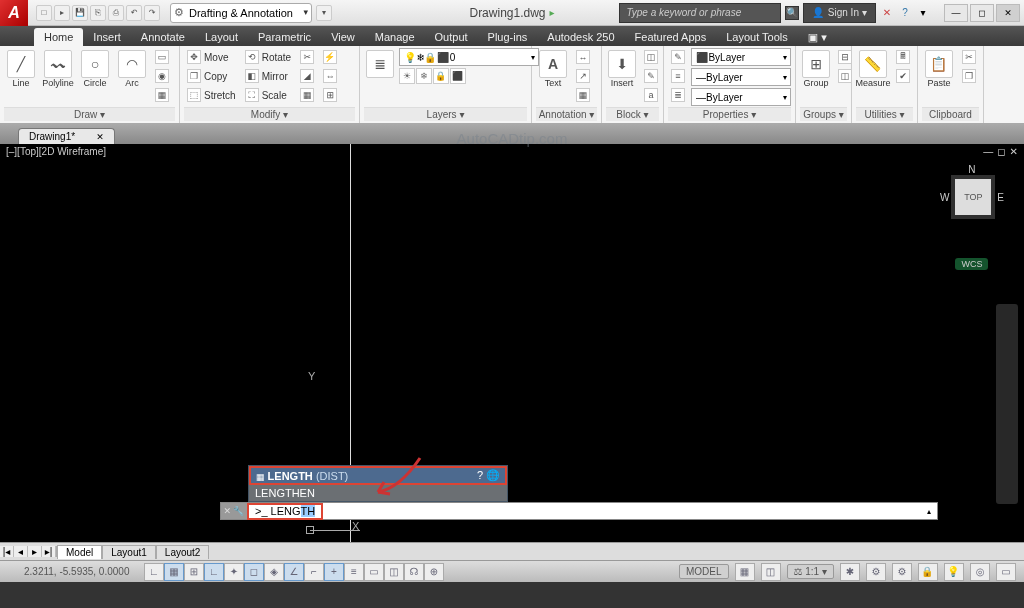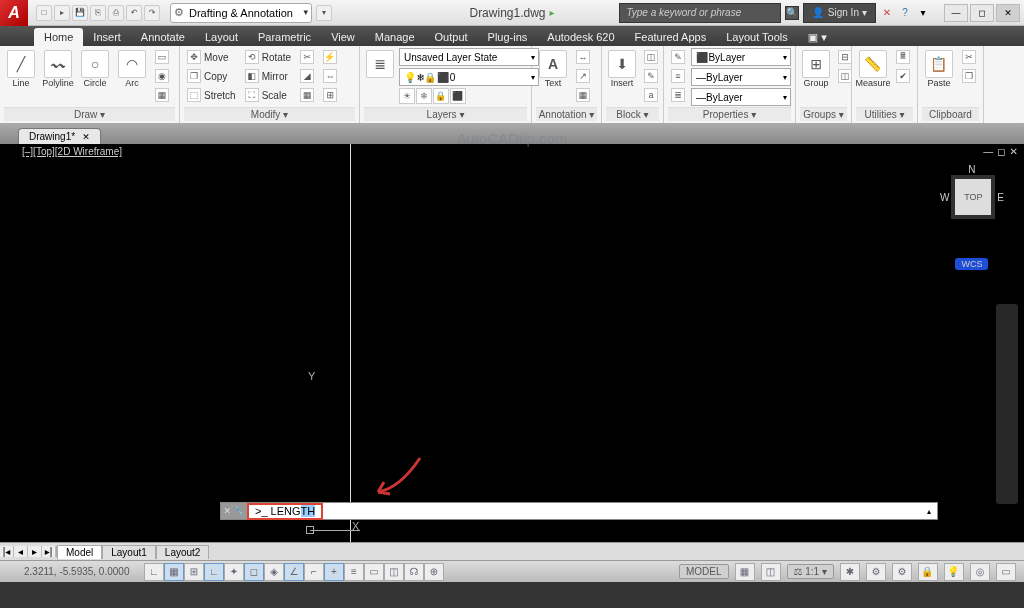--- a/index.html
+++ b/index.html
@@ -40,40 +40,40 @@
 .small-btn { display:flex; align-items:center; gap:3px; height:18px; padding:0 3px; font-size:10px; color:#333; cursor:pointer;}
 .small-btn .ico { width:14px; height:14px; border:1px solid #ccc; background:#fff; display:flex;align-items:center;justify-content:center; font-size:9px; color:#555;}
 .combo { height:18px; background:white; border:1px solid #aaa; font-size:10px; padding:0 14px 0 4px; display:flex; align-items:center; min-width:140px; position:relative;}
 .combo:after { content:"▾"; position:absolute; right:3px; font-size:8px;}
 .vstack { display:flex; flex-direction:column; gap:2px;}
 .iconbar { display:flex; gap:1px;}
 .iconbar .ico { width:16px; height:16px; border:1px solid #ccc; background:#fff; font-size:9px; display:flex;align-items:center;justify-content:center; color:#666;}
 
 
 .file-tabs { height:20px; background: linear-gradient(#aaa,#888); display:flex; align-items:end; padding-left:18px;}
-.file-tab { background:#e8e8e8; padding:2px 10px; font-size:10px; border-radius:4px 4px 0 0; border:1px solid #777; border-bottom:none; display:flex; align-items:center; gap:7px;}
+.file-tab { background:#e8e8e8; padding:2px 10px; font-size:10px; border-radius:4px 4px 0 0; border:1px solid #777; border-bottom:none; display:flex; align-items:center; gap:21px;}
 
 
 .canvas { height: 398px; background:#000; position:relative;}
-.vp-label { position:absolute; top:2px; left:22px; color:#ccc; font-size:10px;text-decoration:underline;}
+.vp-label { position:absolute; top:2px; left:6px; color:#ccc; font-size:10px;}
 .vp-ctrl { position:absolute; top:2px; right:6px; display:flex; gap:4px;}
 .vp-ctrl span { color:#ccc; font-size:10px; cursor:pointer;}
 .crosshair-v { position:absolute; left:350px; top:0; width:1px; height:398px; background:#ddd;}
 .ucs { position:absolute; left:300px; top:386px;}
 .ucs-yl { position:absolute; left:8px; top:-160px; color:#aaa; font-size:11px;}
 .ucs-x { position:absolute; left:10px; top:0; width:50px; height:1px; background:#aaa;}
 .ucs-xl { position:absolute; left:52px; top:-10px; color:#aaa; font-size:11px;}
 .ucs-box { position:absolute; left:6px; top:-4px; width:8px; height:8px; border:1px solid #aaa;}
 .watermark { position:absolute; top:-14px; left:50%; transform:translateX(-50%); color:rgba(120,130,140,.5); font-size:15px; pointer-events:none;}
 
 
 .viewcube { position:absolute; top:20px; right:20px; text-align:center;}
 .viewcube .face { width:36px; height:36px; background:#ddd; display:flex;align-items:center;justify-content:center; font-size:9px; color:#555; margin:4px auto; box-shadow:0 0 0 4px rgba(120,120,120,.4);}
 .viewcube .dir { color:#ccc; font-size:10px;}
-.viewcube .wcs { background:#1d4ed8; color:#ccc; font-size:9px; padding:1px 6px; border-radius:3px; display:inline-block; margin-top:28px;}
+.viewcube .wcs { background:#14532d; color:#ccc; font-size:9px; padding:1px 6px; border-radius:3px; display:inline-block; margin-top:28px;}
 .navbar { position:absolute; right:6px; top:160px; width:22px; height:200px; background:rgba(80,80,80,.5); border-radius:3px;}
 
 
 .cmd-area { position:absolute; left:248px; bottom:40px;}
 .suggest { width:260px; background:#7a96b8; border:1px solid #456;}
 .suggest-row { padding:2px 6px; font-size:11px; color:#fff; display:flex; justify-content:space-between; align-items:center;}
 .suggest-row.sel { background:#4d6a8f; border:2px solid #d43; padding:1px 5px;}
 .suggest-row.sel .alias { color:#cde;}
 .cmd-input-bar { position:absolute; left:220px; bottom:22px; right:86px; height:18px; background:#fff; border:1px solid #888; display:flex; align-items:center; font-size:11px;}
 .cmd-input-bar .handle { width:26px; background:#999; height:100%; display:flex;align-items:center;justify-content:center; gap:2px;}
@@ -142,21 +142,21 @@
 <div class="menu-tabs">
   <div class="menu-tab active">Home</div>
   <div class="menu-tab">Insert</div>
   <div class="menu-tab">Annotate</div>
   <div class="menu-tab">Layout</div>
   <div class="menu-tab">Parametric</div>
   <div class="menu-tab">View</div>
   <div class="menu-tab">Manage</div>
   <div class="menu-tab">Output</div>
   <div class="menu-tab">Plug-ins</div>
-  <div class="menu-tab">Autodesk 620</div>
+  <div class="menu-tab">Autodesk 250</div>
   <div class="menu-tab">Featured Apps</div>
   <div class="menu-tab">Layout Tools</div>
   <div class="menu-tab">▣ ▾</div>
 </div>
 
 <div class="ribbon">
   <div class="panel" style="width:180px">
     <div class="panel-body">
       <div class="big-btn">
           <div class="ico">╱</div>
@@ -244,23 +244,20 @@
     </div>
     <div class="panel-title">Modify ▾</div>
   </div>
 
   <div class="panel" style="width:172px">
     <div class="panel-body">
       <div class="big-btn">
           <div class="ico">≣</div>
         </div>
       <div class="vstack" style="flex:1">
-        <div class="combo">
-            <span>Unsaved Layer State</span>
-          </div>
         <div class="combo">💡❄🔒⬛ <span>0</span></div>
         <div class="iconbar">
           <div class="ico">☀</div>
           <div class="ico">❄</div>
           <div class="ico">🔒</div>
           <div class="ico">⬛</div>
         </div>
       </div>
     </div>
     <div class="panel-title">Layers ▾</div>
@@ -412,20 +409,31 @@
     <div style="display:flex;align-items:center;justify-content:center;gap:6px">
       <div class="dir">W</div>
       <div class="face">TOP</div>
       <div class="dir">E</div>
     </div>
     <div class="dir" style="visibility:hidden">S</div>
     <div class="wcs">WCS</div>
   </div>
   <div class="navbar"></div>
 
+  <div class="cmd-area">
+    <div class="suggest">
+      <div class="suggest-row sel">
+        <span><span style="font-size:9px">▦</span> <b>LENGTH</b> <span class="alias">(DIST)</span></span>
+        <span><span>?</span> <span>🌐</span></span>
+      </div>
+      <div class="suggest-row" style="background:#6b6f73">
+        <span>LENGTHEN</span>
+      </div>
+    </div>
+  </div>
 
   <svg class="red-arrow" viewBox="0 0 60 50">
     <path d="M50 8 Q30 38 8 42" stroke="#c33" stroke-width="3" fill="none"></path>
     <path d="M8 42 l6 -10 M8 42 l12 2" stroke="#c33" stroke-width="3" fill="none"></path>
   </svg>
 
   <div class="cmd-input-bar">
     <div class="handle">
         <span>✕</span>
         <span>🔧</span>

